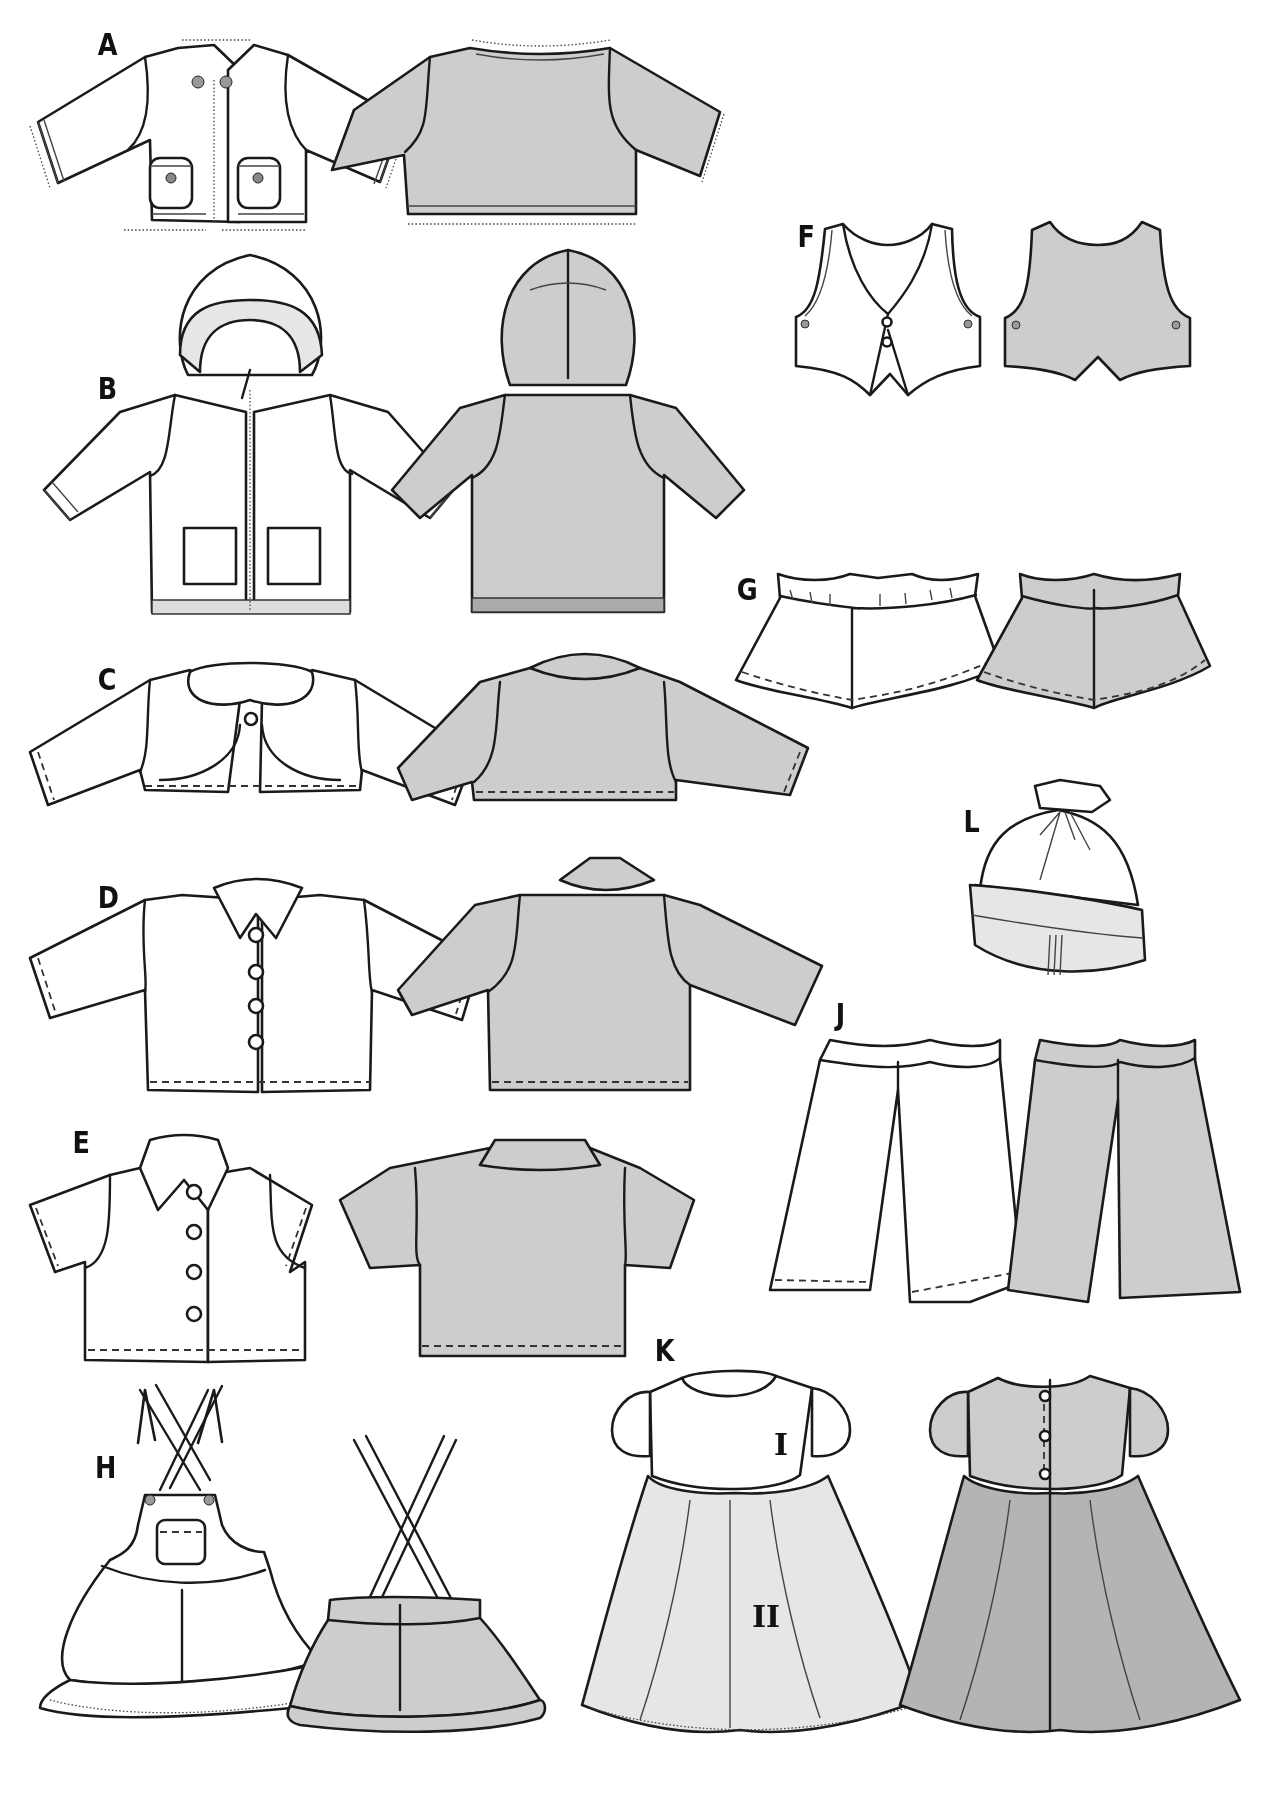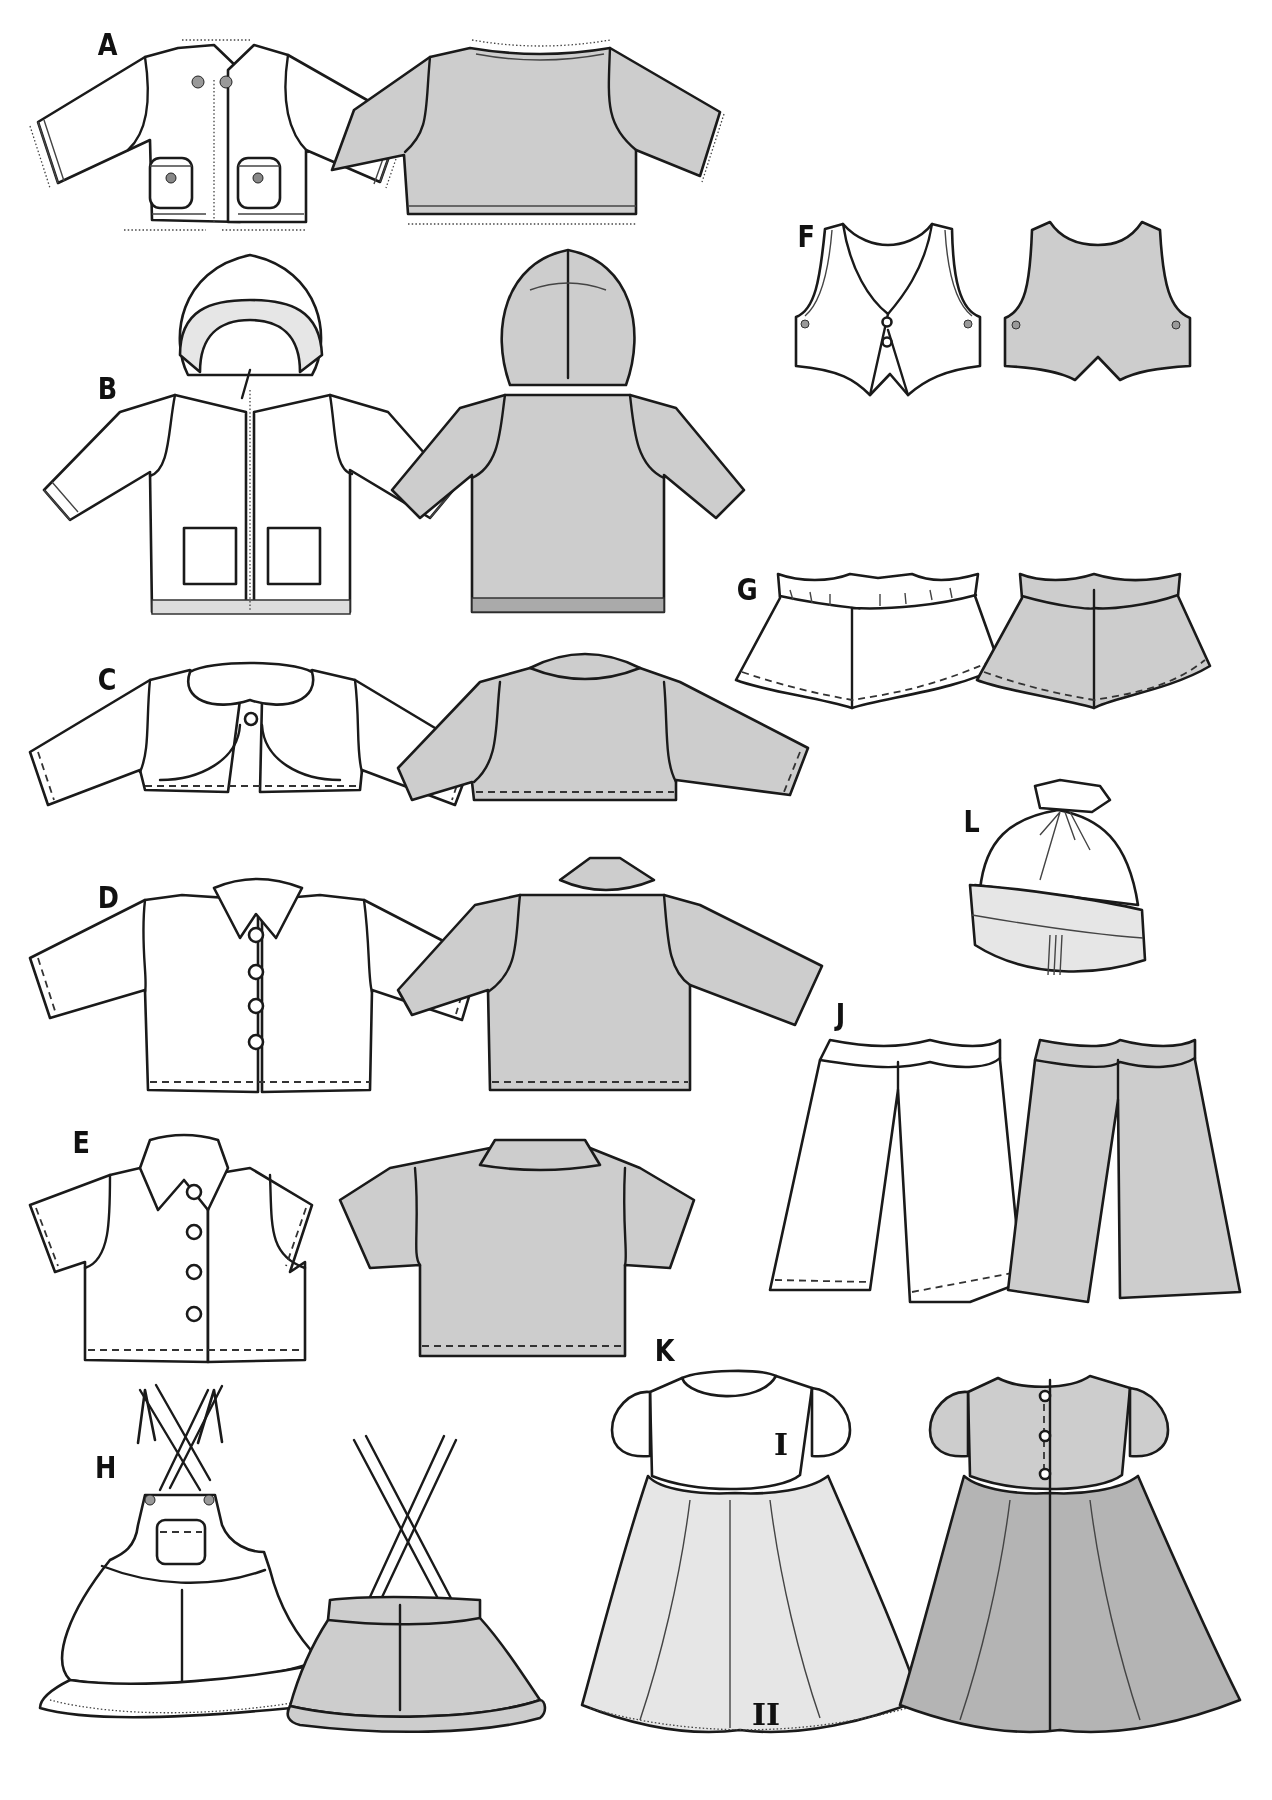--- a/index.html
+++ b/index.html
@@ -245,13 +245,13 @@
 <div class="lbl" style="left:96px;top:665px;">C</div>
 <div class="lbl" style="left:96px;top:883px;">D</div>
 <div class="lbl" style="left:71px;top:1128px;">E</div>
 <div class="lbl" style="left:796px;top:222px;">F</div>
 <div class="lbl" style="left:735px;top:575px;">G</div>
 <div class="lbl" style="left:93px;top:1453px;">H</div>
 <div class="lbl" style="left:835px;top:1000px;">J</div>
 <div class="lbl" style="left:653px;top:1336px;">K</div>
 <div class="lbl" style="left:962px;top:807px;">L</div>
 <div class="roman" style="left:774px;top:1430px;">I</div>
-<div class="roman" style="left:752px;top:1700px;">II</div>
+<div class="roman" style="left:752px;top:1602px;">II</div>
 
 </body></html>

